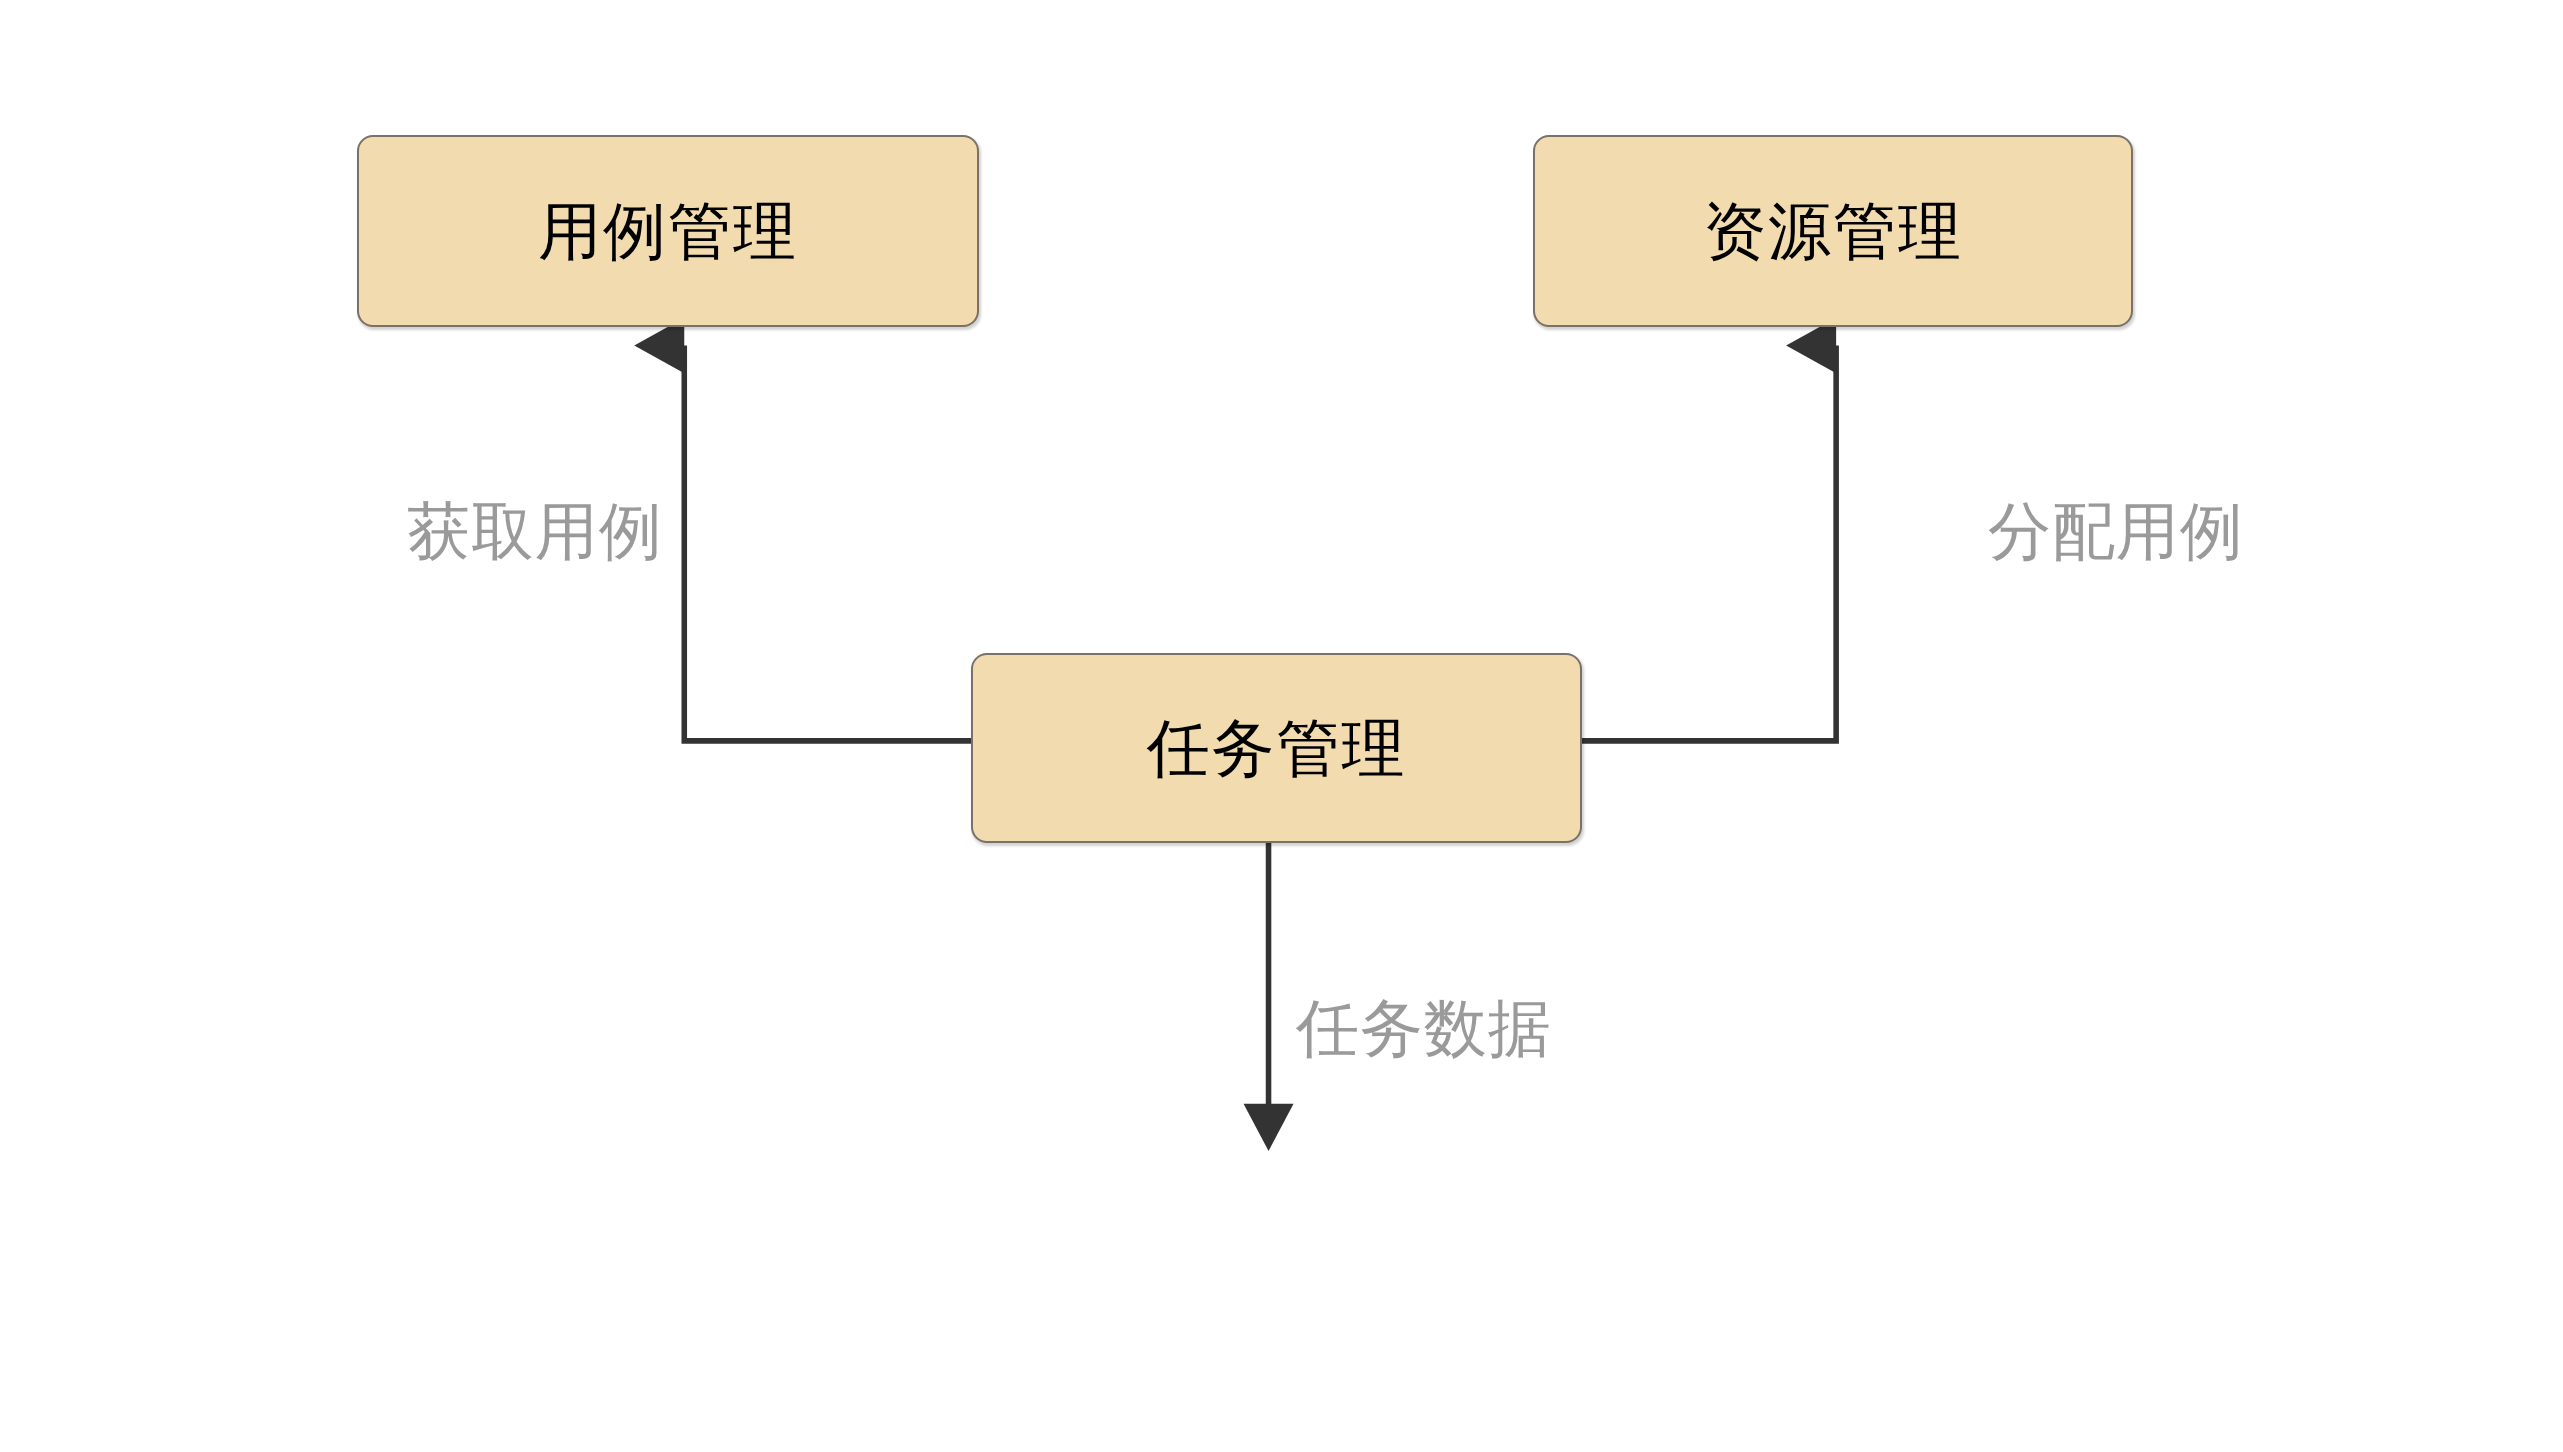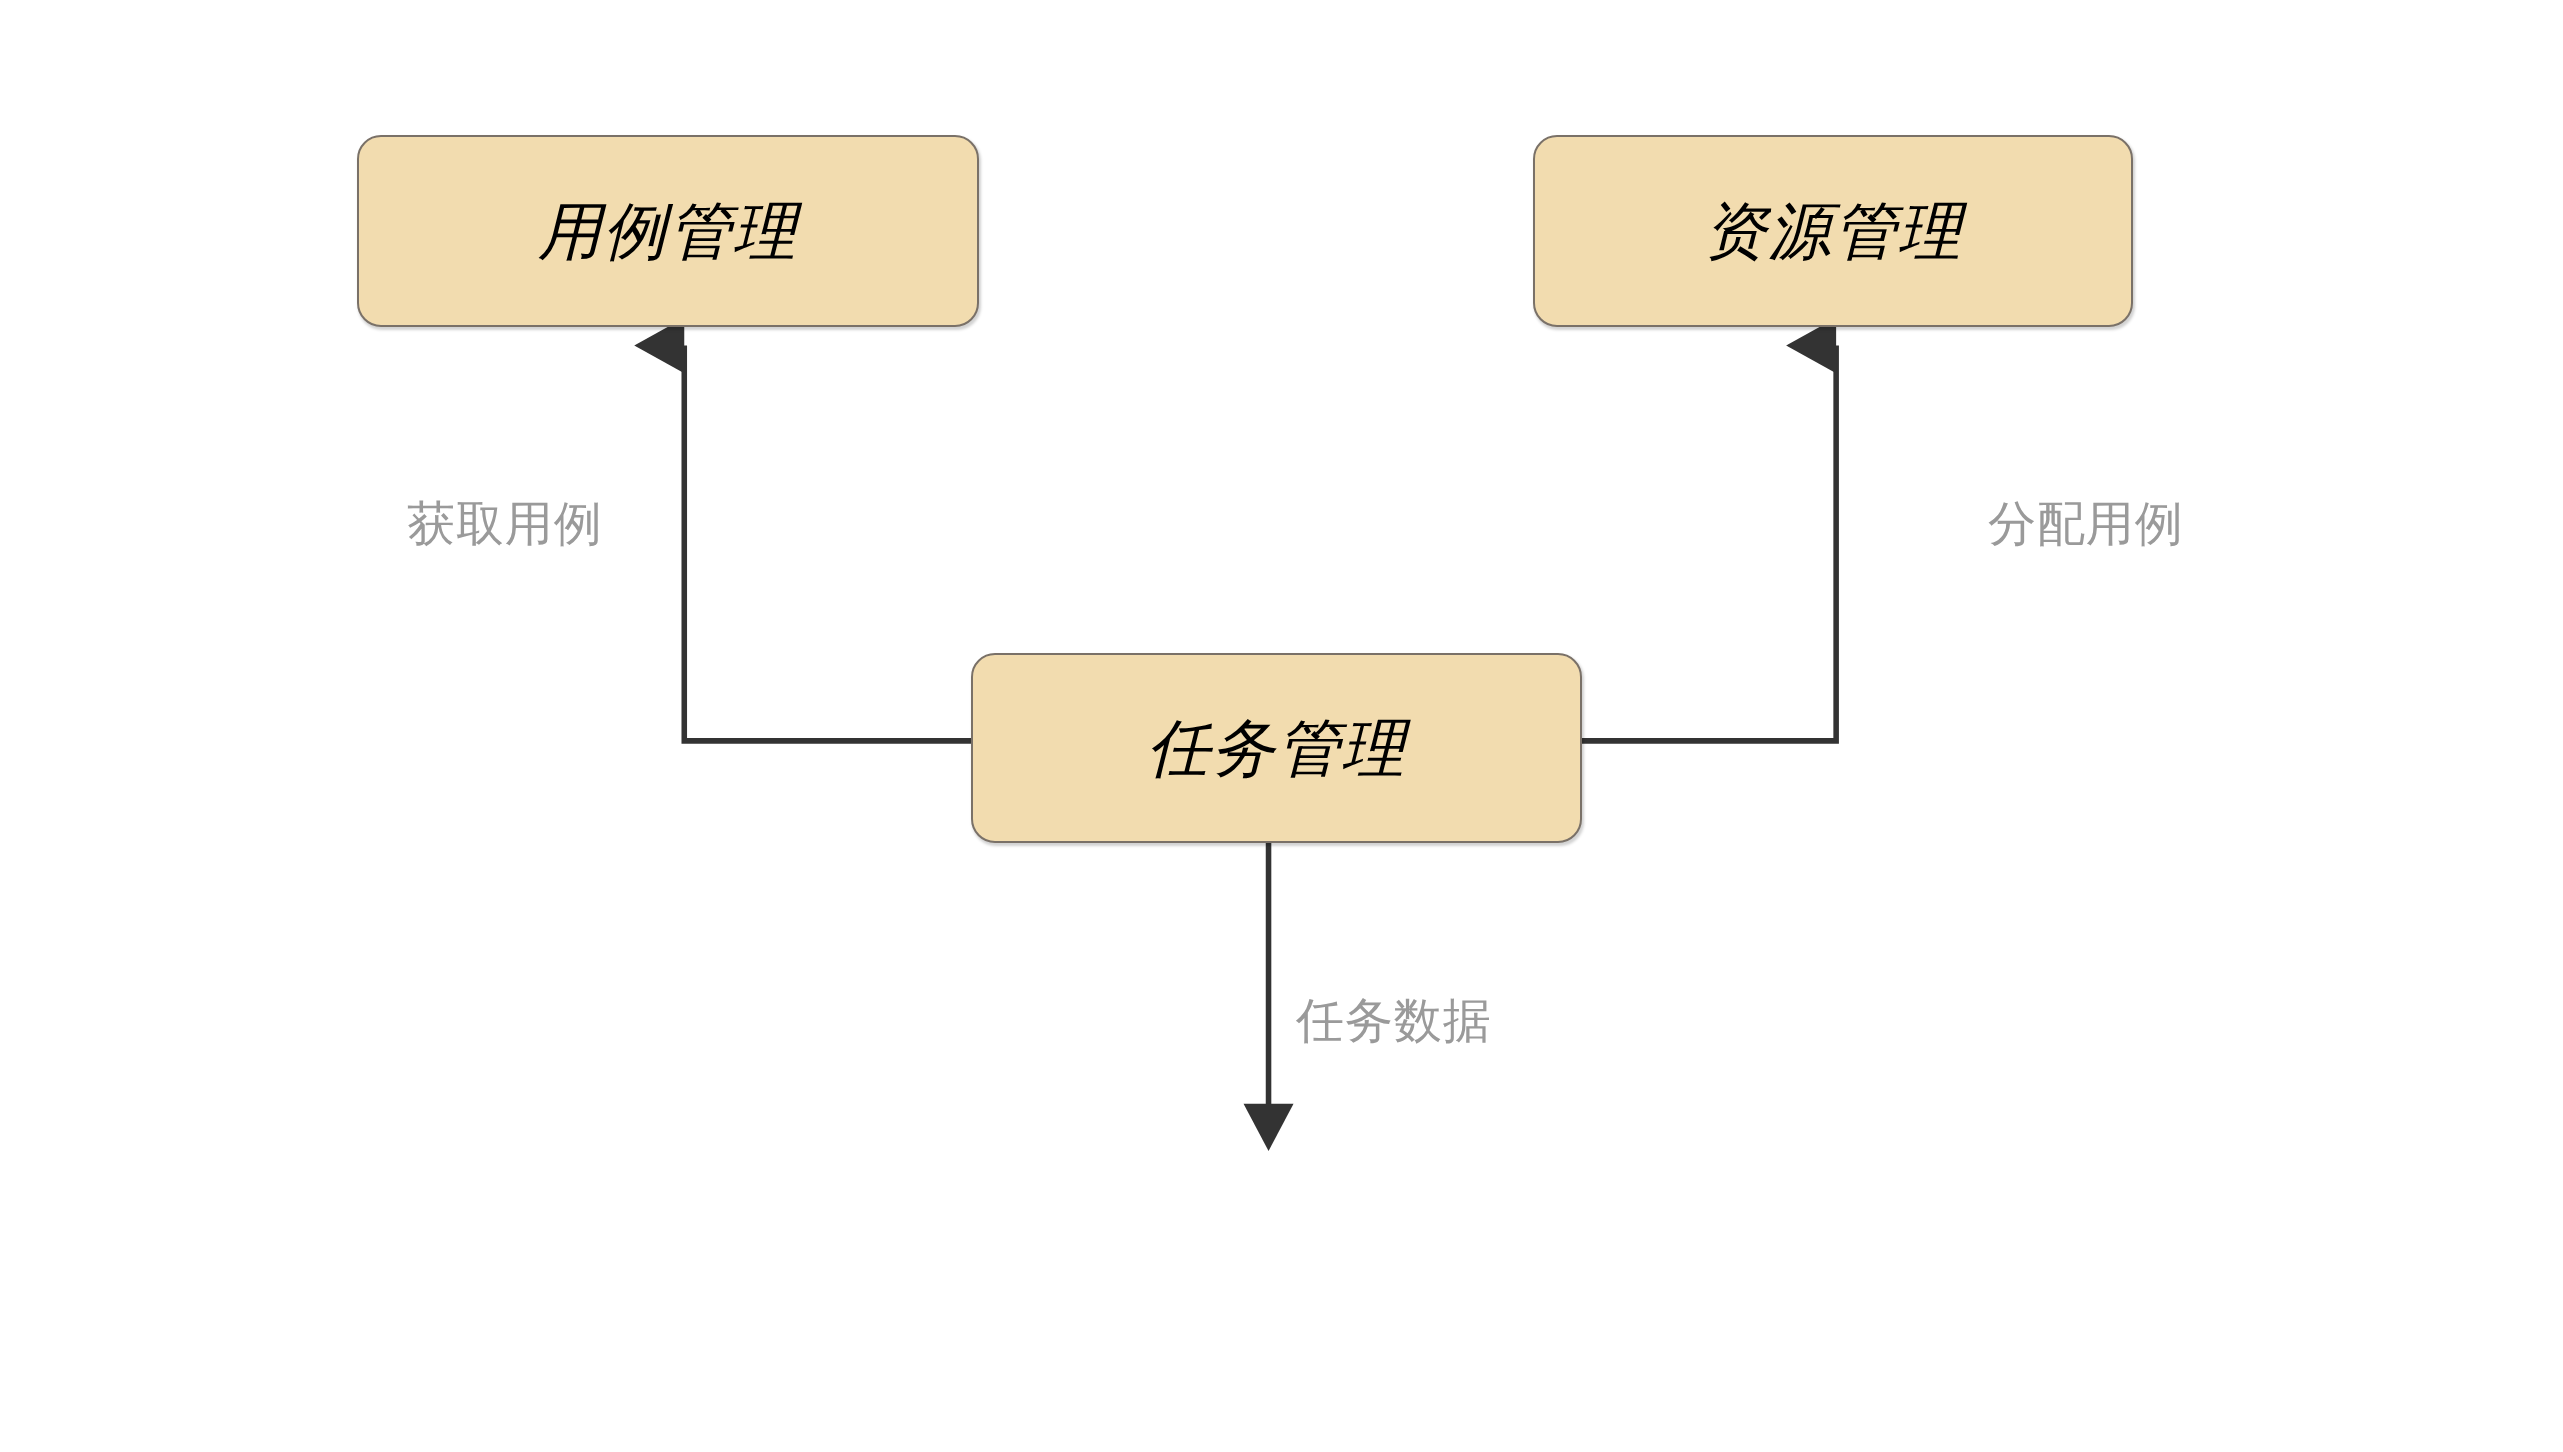--- a/index.html
+++ b/index.html
@@ -24,38 +24,37 @@
     top: 0;
     width: 2563px;
     height: 1453px;
     pointer-events: none;
   }
   .node {
     position: absolute;
     box-sizing: border-box;
     background: #F2DCAF;
     border: 2.8px solid #7A7168;
-    border-radius: 24px;
+    border-radius: 16px;
     display: flex;
     align-items: center;
     justify-content: center;
     box-shadow: 1.9px 2.8px 2.8px rgba(0,0,0,0.18);
-    font-style: italic;
   }
   .node-label {
     font-size: 63px;
     line-height: 1;
     color: #000000;
     letter-spacing: 1.9px;
     white-space: nowrap;
     font-weight: 400;
   }
   .edge-label {
     position: absolute;
-    font-size: 48px;
+    font-size: 63px;
     line-height: 1;
     color: #9A9A9A;
     white-space: nowrap;
     letter-spacing: 0.9px;
   }
   
   #node-usecase   { left: 357px;  top: 135px;  width: 622px; height: 192px; }
   #node-resource  { left: 1533px; top: 135px;  width: 600px; height: 192px; }
   #node-task      { left: 971px; top: 653px;  width: 611px; height: 190px; }
   #node-data      { left: 971px; top: 1153px; width: 607px; height: 190px; }

